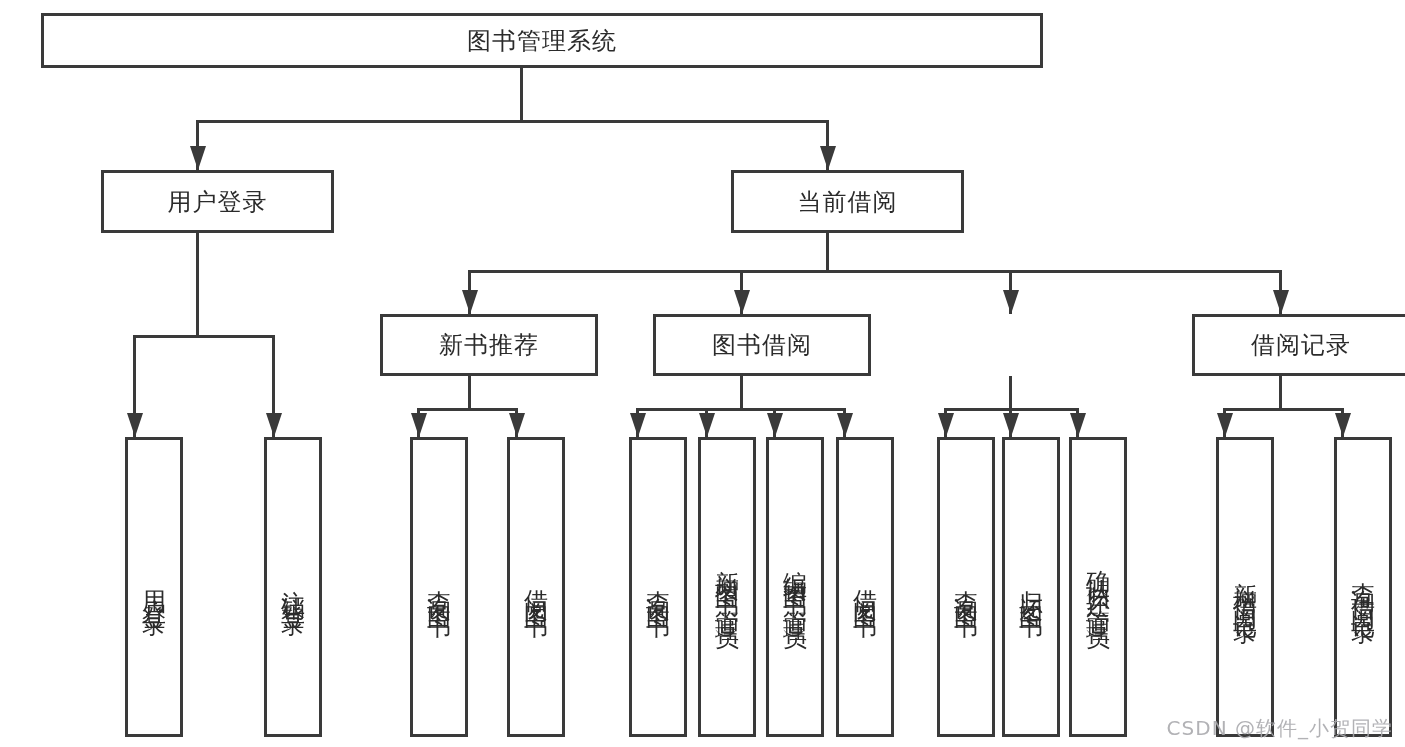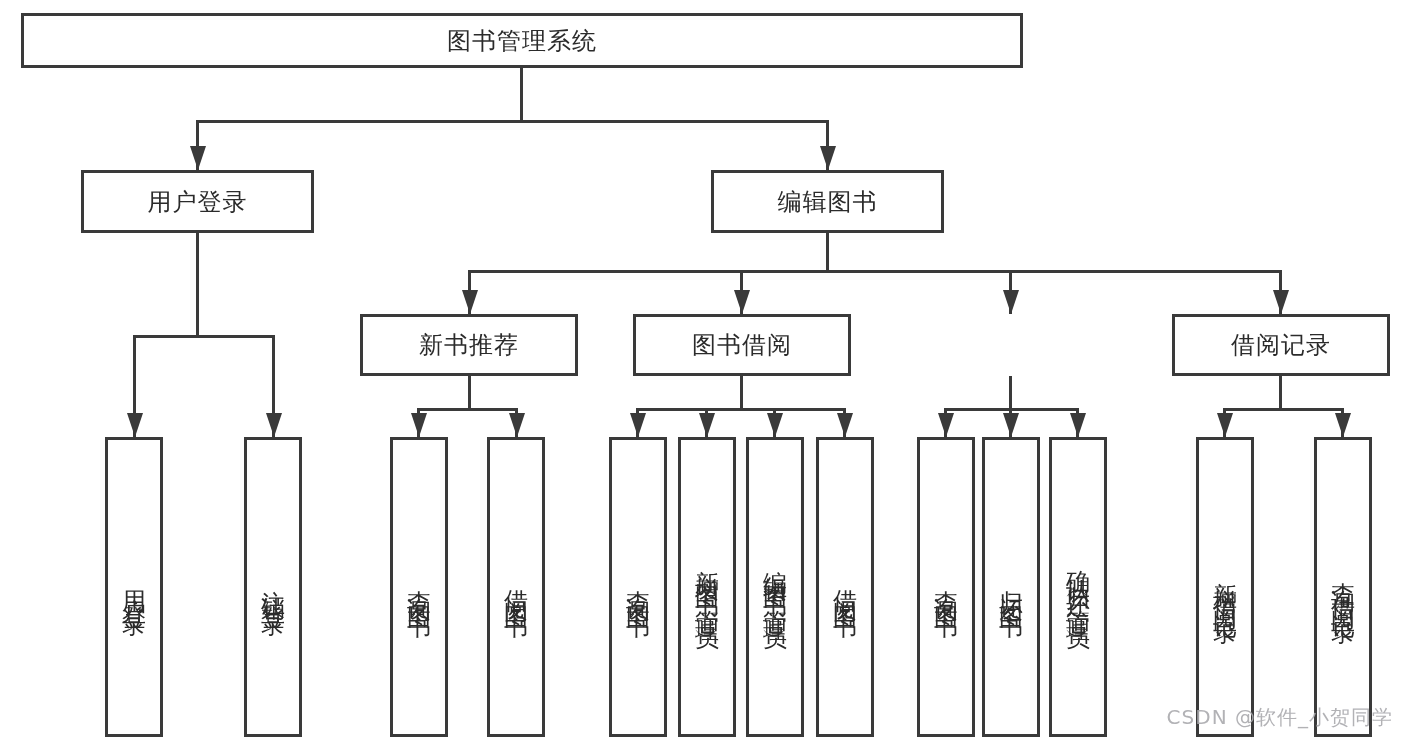--- a/index.html
+++ b/index.html
@@ -14,20 +14,21 @@
     color: #2b2b2b;
   }
   .hbox, .vbox {
     position: absolute;
     box-sizing: border-box;
     border: 3px solid #3a3a3a;
     background: #ffffff;
     display: flex;
     align-items: center;
     justify-content: center;
+    margin-left: 20px;
   }
   .hbox { font-size: 24px; letter-spacing: 1px; }
   .vbox { font-size: 24px; }
   .vlabel {
     writing-mode: vertical-rl;
     text-orientation: mixed;
     letter-spacing: 8px;
     line-height: 1;
     white-space: nowrap;
   }
@@ -42,21 +43,21 @@
     bottom: 0;
     transform: translateX(-50%);
     width: 0; height: 0;
     border-left: 8px solid transparent;
     border-right: 8px solid transparent;
     border-top: 24px solid #3a3a3a;
   }
   .watermark {
     position: absolute;
     right: 12px;
-    bottom: 16px;
+    bottom: 5px;
     font-size: 20px;
     color: #aaaaae;
     opacity: 0.9;
     letter-spacing: 1px;
     z-index: 5;
     white-space: nowrap;
   }
 </style>
 </head>
 <body>
@@ -69,21 +70,21 @@
 
   <div class="vline" style="left:520px;top:68px;height:52px"></div>
   <div class="hline" style="left:196px;top:120px;width:633px"></div>
   <div class="drop" style="left:196px;top:120px;height:50px"></div>
   <div class="drop" style="left:826px;top:120px;height:50px"></div>
 
   <div class="hbox" style="left:81px;top:170px;width:233px;height:63px">
     <span>用户登录</span>
   </div>
   <div class="hbox" style="left:711px;top:170px;width:233px;height:63px">
-    <span>编辑图书</span>
+    <span>当前借阅</span>
   </div>
 
   <div class="vline" style="left:196px;top:233px;height:102px"></div>
   <div class="hline" style="left:133px;top:335px;width:142px"></div>
   <div class="drop" style="left:133px;top:335px;height:102px"></div>
   <div class="drop" style="left:272px;top:335px;height:102px"></div>
 
   <div class="vline" style="left:826px;top:233px;height:37px"></div>
   <div class="hline" style="left:468px;top:270px;width:814px"></div>
   <div class="drop" style="left:468px;top:270px;height:44px"></div>

